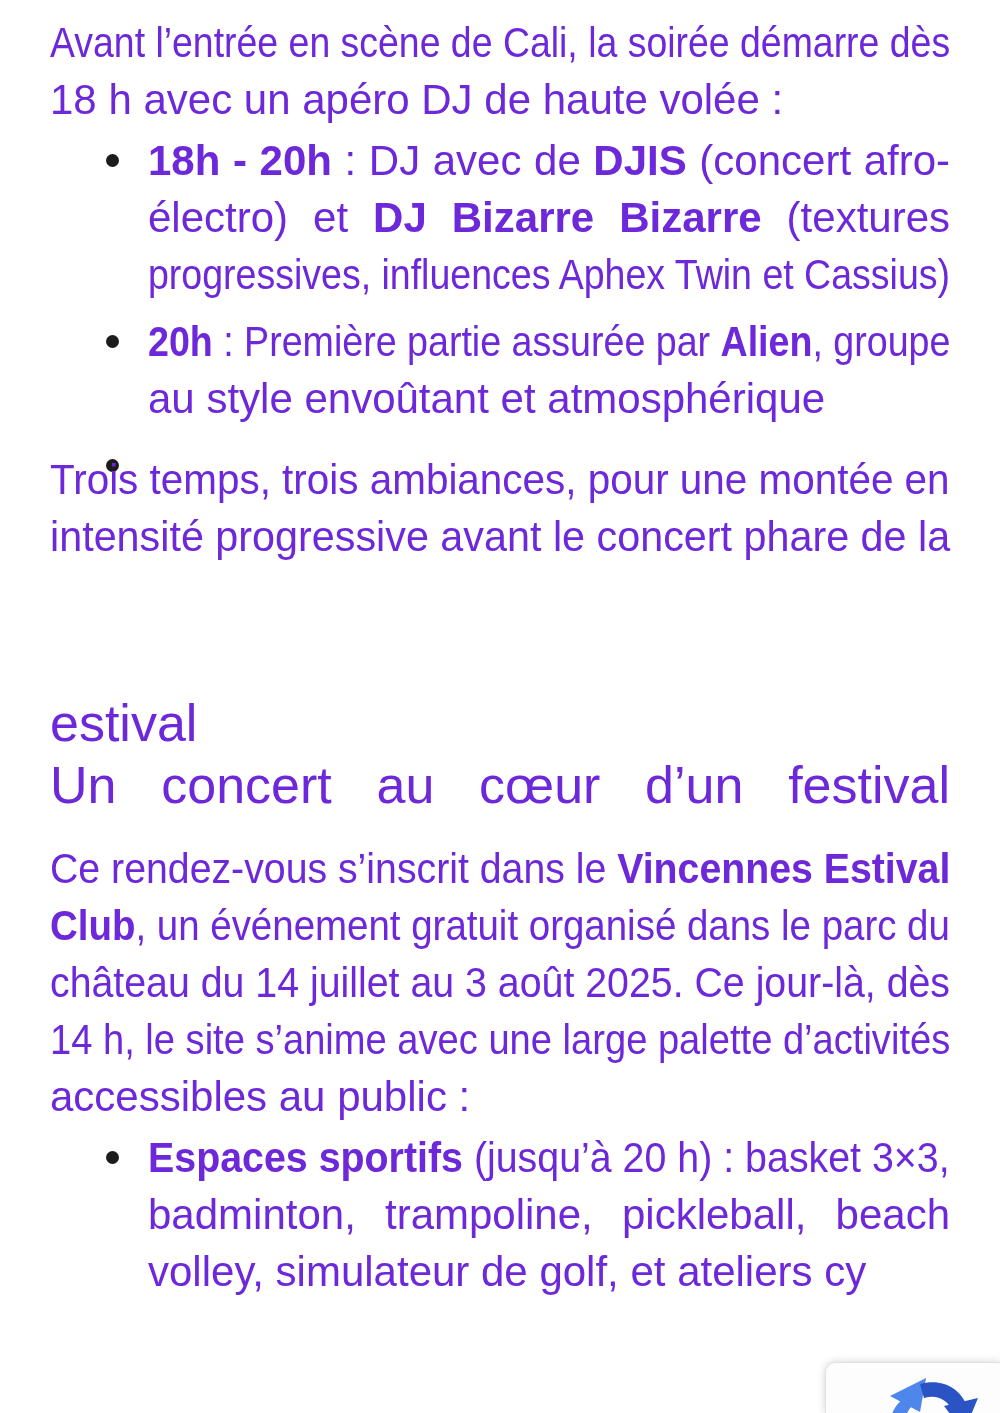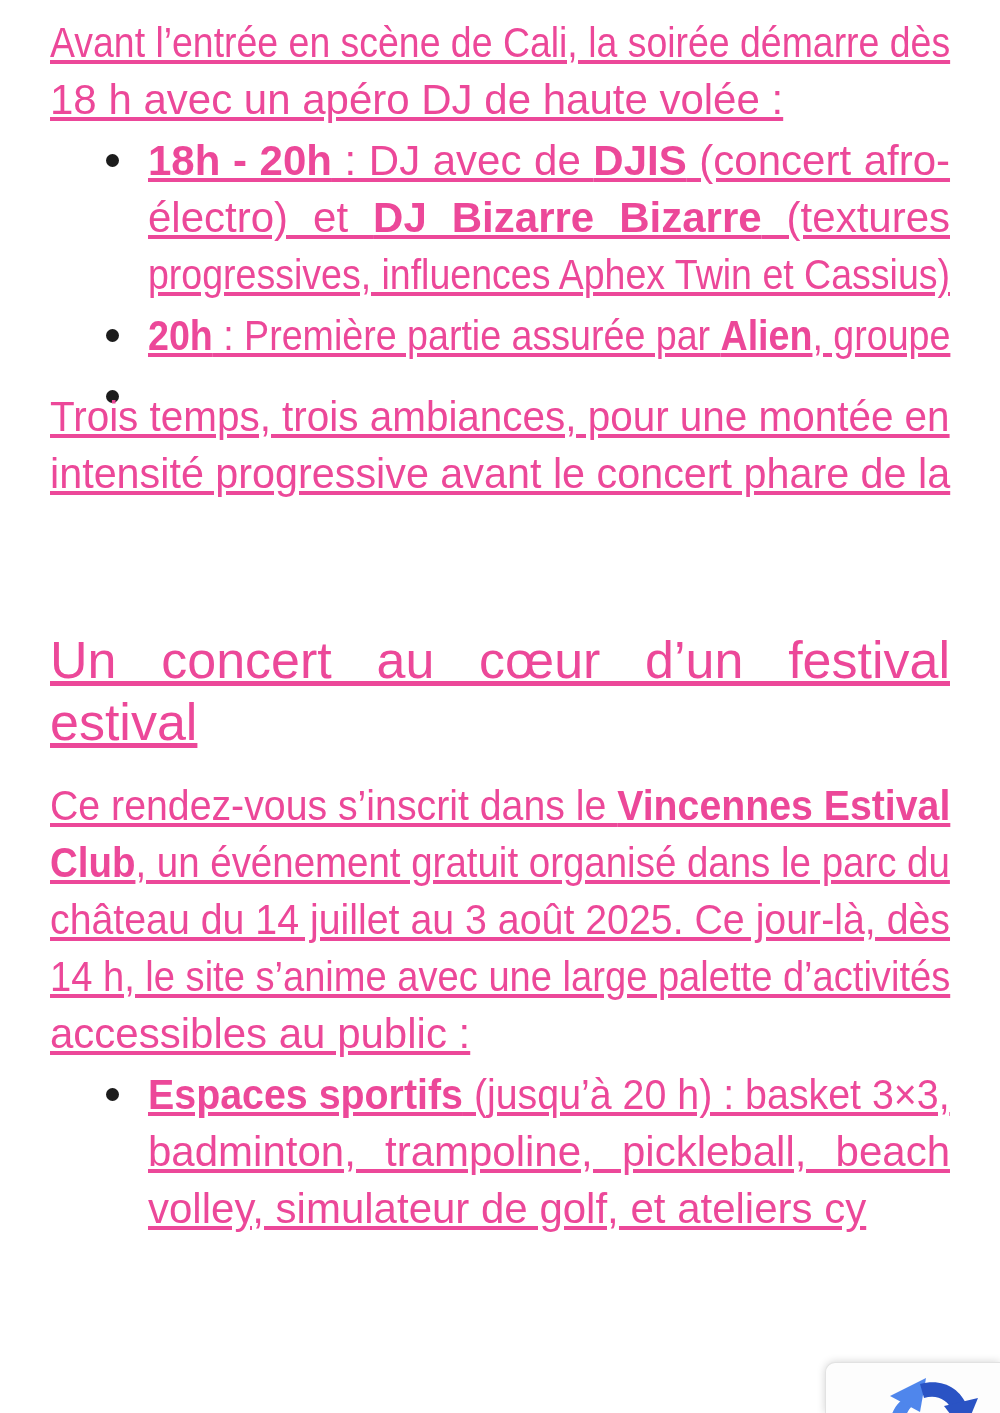--- a/index.html
+++ b/index.html
@@ -33,21 +33,21 @@
     white-space: normal;
     text-align: justify;
     text-align-last: justify;
   }
   .heading { margin-top: 127px; margin-bottom: 18px; }
   .heading .tline {
     font-size: 52px;
     line-height: 62px;
     font-weight: 400;
   }
-  .list-item { position: relative; padding-left: 98px; margin-top: 4px; }
+  .list-item { position: relative; padding-left: 98px; margin-top: 10px; }
   .list-item:first-child { margin-top: 0; }
   .bullet {
     position: absolute;
     left: 56px;
     top: 22px;
     width: 13px;
     height: 13px;
     border-radius: 50%;
     background: #1c1c1c;
   }
@@ -68,51 +68,52 @@
   }
   #translate-card svg {
     position: absolute;
     left: 34px;
     top: 7px;
   }
 </style>
 </head>
 <body>
 
-<div id="article" style="color: #ec4899; text-decoration: underline;">
+<div id="article" style="color: #6d28d9;">
     <div class="block paragraph">
       <div class="tline" style="transform: scaleX(0.891089);"><span>Avant l’entrée en scène de Cali, la soirée démarre dès</span></div>
       <div class="tline"><span>18 h avec un apéro DJ de haute volée :</span></div>
     </div>
     <div class="block list">
       <div class="list-item">
         <span class="bullet"></span>
         <div class="li-lines">
           <div class="tline jfill"><span class="b">18h - 20h</span><span> : DJ avec de </span><span class="b">DJIS</span><span> (concert afro-</span></div>
           <div class="tline jfill"><span>électro) et </span><span class="b">DJ Bizarre Bizarre</span><span> (textures</span></div>
           <div class="tline" style="transform: scaleX(0.893096);"><span>progressives, influences Aphex Twin et Cassius)</span></div>
         </div>
       </div>
       <div class="list-item">
         <span class="bullet"></span>
         <div class="li-lines">
           <div class="tline" style="transform: scaleX(0.895089);"><span class="b">20h</span><span> : Première partie assurée par </span><span class="b">Alien</span><span>, groupe</span></div>
+          <div class="tline"><span>au style envoûtant et atmosphérique</span></div>
         </div>
       </div>
       <div class="list-item">
         <span class="bullet"></span>
       </div>
     </div>
     <div class="block paragraph">
       <div class="tline" style="transform: scaleX(0.962567);"><span>Trois temps, trois ambiances, pour une montée en</span></div>
       <div class="tline" style="transform: scaleX(0.983607);"><span>intensité progressive avant le concert phare de la</span></div>
     </div>
     <div class="block heading">
+      <div class="tline"><span>estival</span></div>
       <div class="tline jfill"><span>Un concert au cœur d’un festival</span></div>
-      <div class="tline"><span>estival</span></div>
     </div>
     <div class="block paragraph">
       <div class="tline" style="transform: scaleX(0.934579);"><span>Ce rendez-vous s’inscrit dans le </span><span class="b">Vincennes Estival</span></div>
       <div class="tline" style="transform: scaleX(0.915565);"><span class="b">Club</span><span>, un événement gratuit organisé dans le parc du</span></div>
       <div class="tline" style="transform: scaleX(0.935551);"><span>château du 14 juillet au 3 août 2025. Ce jour-là, dès</span></div>
       <div class="tline" style="transform: scaleX(0.907258);"><span>14 h, le site s’anime avec une large palette d’activités</span></div>
       <div class="tline"><span>accessibles au public :</span></div>
     </div>
     <div class="block list">
       <div class="list-item">

